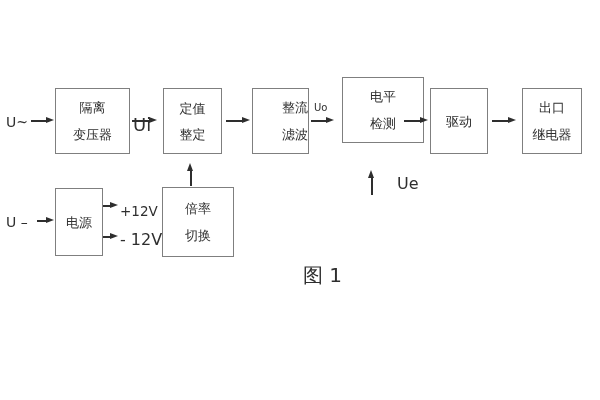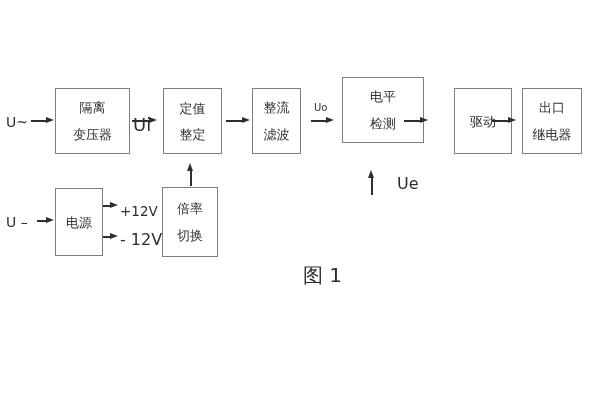--- a/index.html
+++ b/index.html
@@ -50,44 +50,44 @@
   <div class="block" style="left:55px;top:88px;width:75px;height:66px;">
     <span>隔离</span>
     <span>变压器</span>
   </div>
 
   <div class="block" style="left:163px;top:88px;width:59px;height:66px;gap:13px;">
     <span>定值</span>
     <span>整定</span>
   </div>
 
-  <div class="block" style="left:252px;top:88px;width:49px;height:66px;">
+  <div class="block" style="left:252px;top:88px;width:57px;height:66px;align-items:flex-end;">
     <span>整流</span>
     <span>滤波</span>
   </div>
 
   <div class="block" style="left:342px;top:77px;width:82px;height:66px;">
     <span>电平</span>
     <span>检测</span>
   </div>
 
-  <div class="block" style="left:430px;top:88px;width:58px;height:66px;margin-left:24px;">
+  <div class="block" style="left:430px;top:88px;width:58px;height:66px;">
     <span>驱动</span>
   </div>
 
   <div class="block" style="left:522px;top:88px;width:60px;height:66px;">
     <span>出口</span>
     <span>继电器</span>
   </div>
 
   <div class="block" style="left:55px;top:188px;width:48px;height:68px;">
     <span>电源</span>
   </div>
 
-  <div class="block" style="left:162px;top:187px;width:56px;height:70px;">
+  <div class="block" style="left:162px;top:187px;width:72px;height:70px;">
     <span>倍率</span>
     <span>切换</span>
   </div>
 
 
   <div class="flabel" style="left:6px;top:114px;font-size:14px;">U~</div>
   <div class="flabel" style="left:133px;top:114px;font-size:18px;">Ui</div>
   <div class="flabel" style="left:314px;top:102px;font-size:10px;">Uo</div>
   <div class="flabel" style="left:6px;top:214px;font-size:14px;">U –</div>
   <div class="flabel" style="left:120px;top:203px;font-size:13.5px;">+12V</div>

